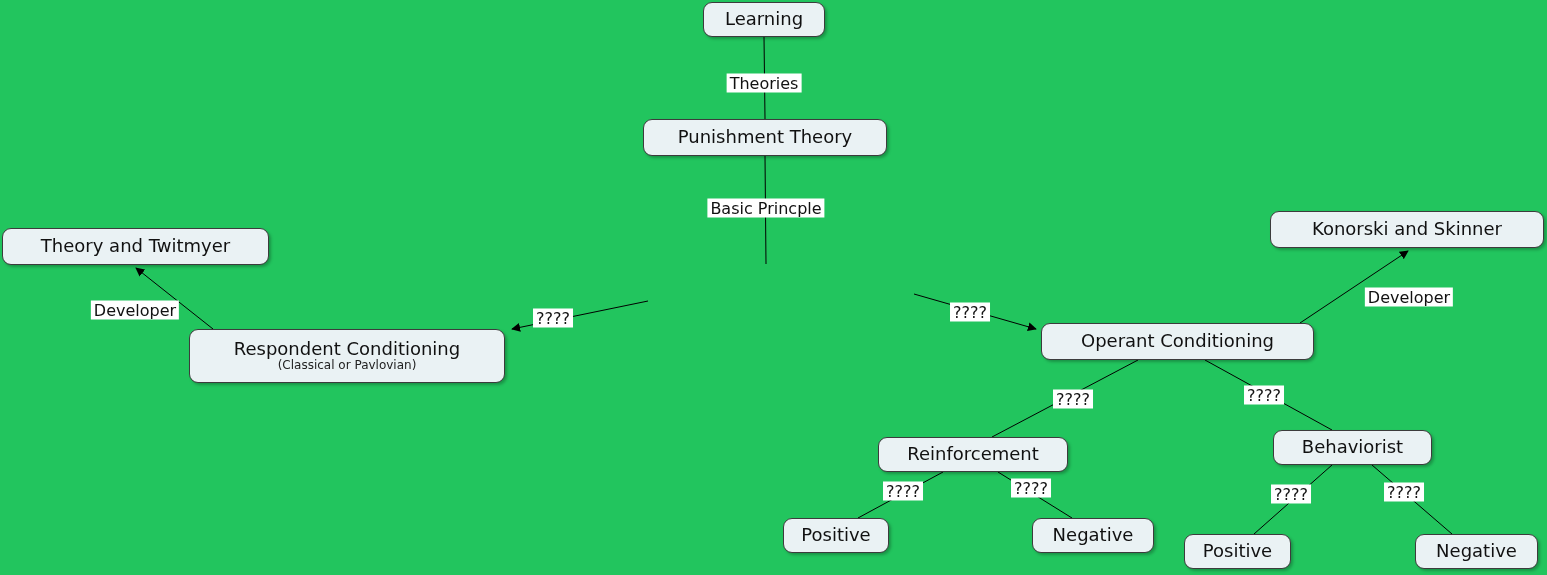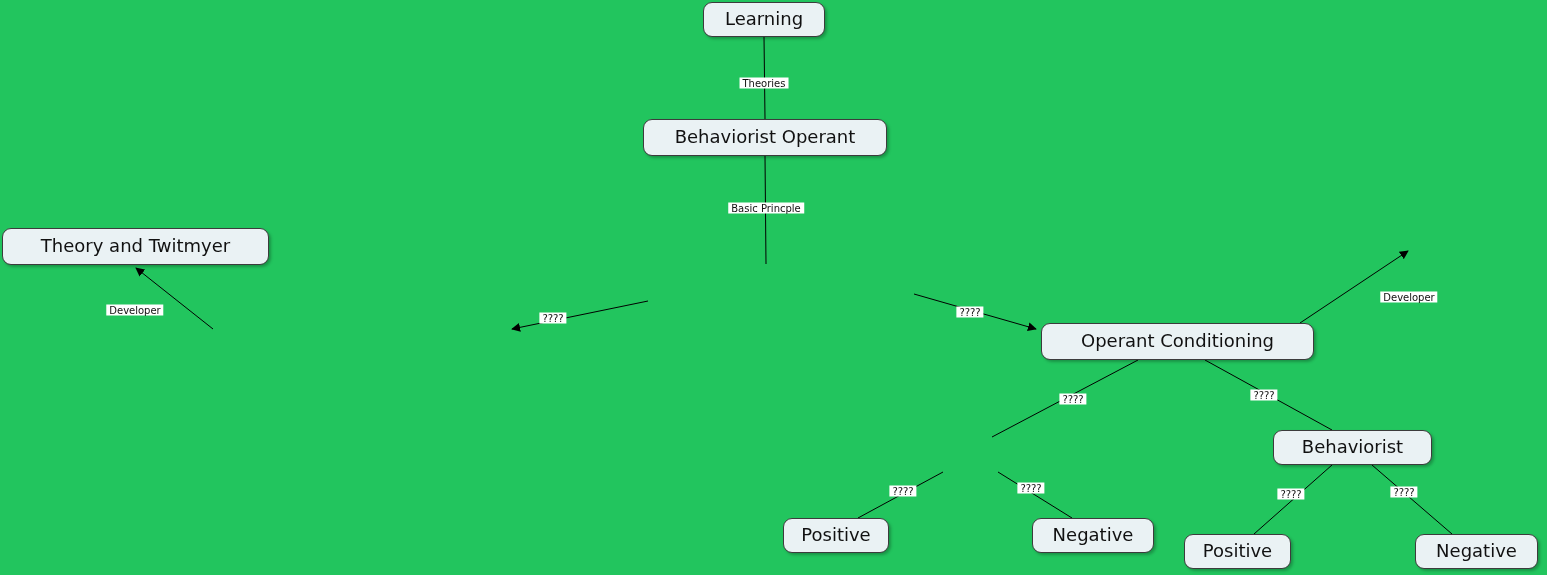--- a/index.html
+++ b/index.html
@@ -42,21 +42,21 @@
     line-height: 1.15;
   }
   .node .sublabel {
     font-size: 12px;
     color: #222222;
   }
   .edge-label {
     position: absolute;
     transform: translate(-50%, -50%);
     background: #ffffff;
-    font-size: 10px;
+    font-size: 16px;
     color: #111111;
     padding: 0 3px;
     white-space: nowrap;
   }
 </style>
 </head>
 <body>
 
 <div class="canvas">
 
@@ -78,34 +78,44 @@
     <line x1="998" y1="472" x2="1072" y2="518"></line>
     <line x1="1332" y1="465" x2="1254" y2="534"></line>
     <line x1="1372" y1="465" x2="1452" y2="534"></line>
   </svg>
 
   <div class="node" style="left:703px;top:2px;width:122px;height:35px">
     <span>Learning</span>
   </div>
 
   <div class="node" style="left:643px;top:119px;width:244px;height:37px">
-    <span>Behaviorist Operant</span>
+    <span>Punishment Theory</span>
   </div>
 
 
   <div class="node" style="left:2px;top:228px;width:267px;height:37px">
     <span>Theory and Twitmyer</span>
   </div>
 
+  <div class="node" style="left:1270px;top:211px;width:274px;height:37px">
+    <span>Konorski and Skinner</span>
+  </div>
 
+  <div class="node" style="left:189px;top:329px;width:316px;height:54px">
+    <span>Respondent Conditioning</span>
+    <span class="sublabel">(Classical or Pavlovian)</span>
+  </div>
 
   <div class="node" style="left:1041px;top:323px;width:273px;height:37px">
     <span>Operant Conditioning</span>
   </div>
 
+  <div class="node" style="left:878px;top:437px;width:190px;height:35px">
+    <span>Reinforcement</span>
+  </div>
 
   <div class="node" style="left:1273px;top:430px;width:159px;height:35px">
     <span>Behaviorist</span>
   </div>
 
   <div class="node" style="left:783px;top:518px;width:106px;height:35px">
     <span>Positive</span>
   </div>
 
   <div class="node" style="left:1032px;top:518px;width:122px;height:35px">

